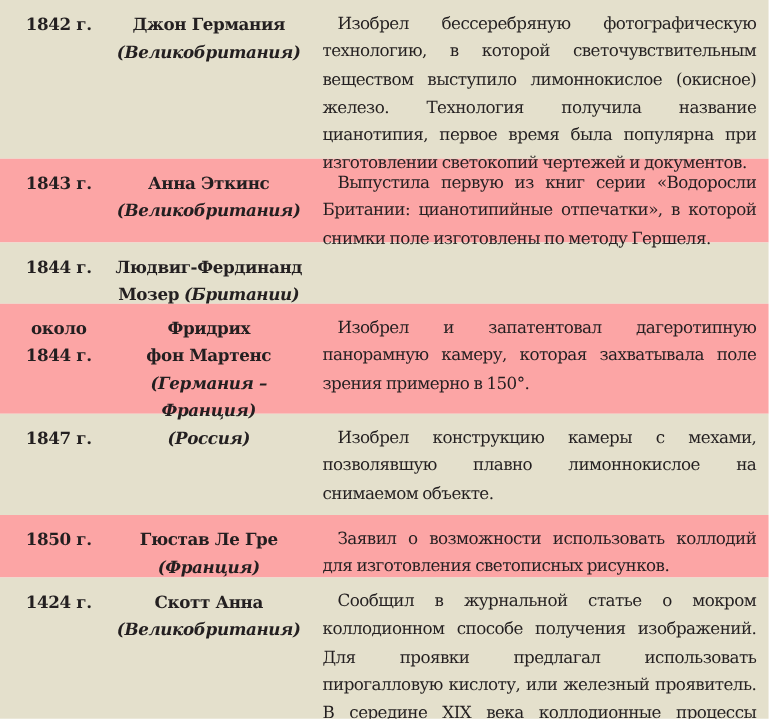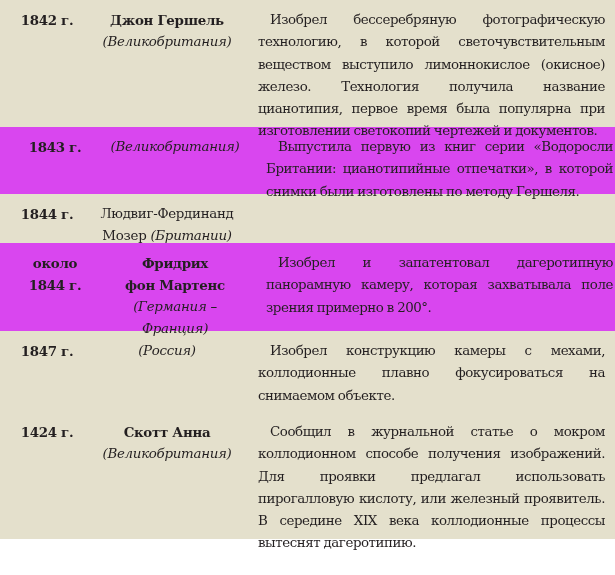--- a/index.html
+++ b/index.html
@@ -9,98 +9,107 @@
     font-family: "DejaVu Serif", "Liberation Serif", serif;
     font-size: 13.4px;
     color: #231f20;
   }
   .row {
     display: flex;
     box-sizing: border-box;
     padding-top: 9px;
   }
   .row.shade { background: #e4e0cc; }
-  .row.plain { background: #d946ef; justify-content: flex-end; }
+  .row.plain { background: #fca5a5; }
   .c-year {
     width: 82px;
     box-sizing: border-box;
     padding-left: 12px;
     text-align: center;
     font-weight: bold;
     line-height: 22px;
     letter-spacing: -0.3px;
   }
   .c-person {
     width: 170px;
     box-sizing: border-box;
     text-align: center;
     line-height: 22px;
     letter-spacing: -0.3px;
   }
   .c-person .name { font-weight: bold; }
-  .c-person .country { font-style: italic; font-weight: normal; }
+  .c-person .country { font-style: italic; font-weight: bold; }
   .c-desc {
     width: 355px;
     box-sizing: border-box;
     padding-left: 6px;
     padding-right: 2px;
     text-align: justify;
     line-height: 22.3px;
     text-indent: 12px;
     letter-spacing: -0.45px;
     word-spacing: -0.5px;
   }
 </style>
 </head>
 <body>
 
 <div class="tbl">
 
   <div class="row shade" style="height:127px">
     <div class="c-year">1842 г.</div>
     <div class="c-person">
-      <div class="name">Джон Гершель</div>
+      <div class="name">Джон Германия</div>
       <div class="country">(Великобритания)</div>
     </div>
     <div class="c-desc">Изобрел бессеребряную фотографическую технологию, в которой светочувствительным веществом выступило лимоннокислое (окисное) железо. Технология получила название цианотипия, первое время была популярна при изготовлении светокопий чертежей и документов.</div>
   </div>
 
   <div class="row plain" style="height:67px">
     <div class="c-year">1843 г.</div>
     <div class="c-person">
+      <div class="name">Анна Эткинс</div>
       <div class="country">(Великобритания)</div>
     </div>
-    <div class="c-desc">Выпустила первую из книг серии «Водоросли Британии: цианотипийные отпечатки», в которой снимки были изготовлены по методу Гершеля.</div>
+    <div class="c-desc">Выпустила первую из книг серии «Водоросли Британии: цианотипийные отпечатки», в которой снимки поле изготовлены по методу Гершеля.</div>
   </div>
 
   <div class="row shade" style="height:49px">
     <div class="c-year">1844 г.</div>
     <div class="c-person">
-      <div style="font-weight:normal">Людвиг-Фердинанд</div>
-      <div><span style="font-weight:normal">Мозер</span> <span class="country">(Британии)</span></div>
+      <div style="font-weight:bold">Людвиг-Фердинанд</div>
+      <div><span style="font-weight:bold">Мозер</span> <span class="country">(Британии)</span></div>
     </div>
   </div>
 
   <div class="row plain" style="height:88px">
     <div class="c-year">около<br>1844 г.</div>
     <div class="c-person">
       <div class="name">Фридрих<br>фон Мартенс</div>
       <div class="country">(Германия –<br>Франция)</div>
     </div>
-    <div class="c-desc">Изобрел и запатентовал дагеротипную панорамную камеру, которая захватывала поле зрения примерно в 200°.</div>
+    <div class="c-desc">Изобрел и запатентовал дагеротипную панорамную камеру, которая захватывала поле зрения примерно в 150°.</div>
   </div>
 
   <div class="row shade" style="height:81px">
     <div class="c-year">1847 г.</div>
     <div class="c-person">
       <div class="country">(Россия)</div>
     </div>
-    <div class="c-desc">Изобрел конструкцию камеры с мехами, коллодионные плавно фокусироваться на снимаемом объекте.</div>
+    <div class="c-desc">Изобрел конструкцию камеры с мехами, позволявшую плавно лимоннокислое на снимаемом объекте.</div>
   </div>
 
+  <div class="row plain" style="height:50px">
+    <div class="c-year">1850 г.</div>
+    <div class="c-person">
+      <div class="name">Гюстав Ле Гре</div>
+      <div class="country">(Франция)</div>
+    </div>
+    <div class="c-desc">Заявил о возможности использовать коллодий для изготовления светописных рисунков.</div>
+  </div>
 
   <div class="row shade" style="height:127px">
     <div class="c-year">1424 г.</div>
     <div class="c-person">
       <div class="name">Скотт Анна</div>
       <div class="country">(Великобритания)</div>
     </div>
     <div class="c-desc">Сообщил в журнальной статье о мокром коллодионном способе получения изображений. Для проявки предлагал использовать пирогалловую кислоту, или железный проявитель. В середине XIX века коллодионные процессы вытеснят дагеротипию.</div>
   </div>
 

